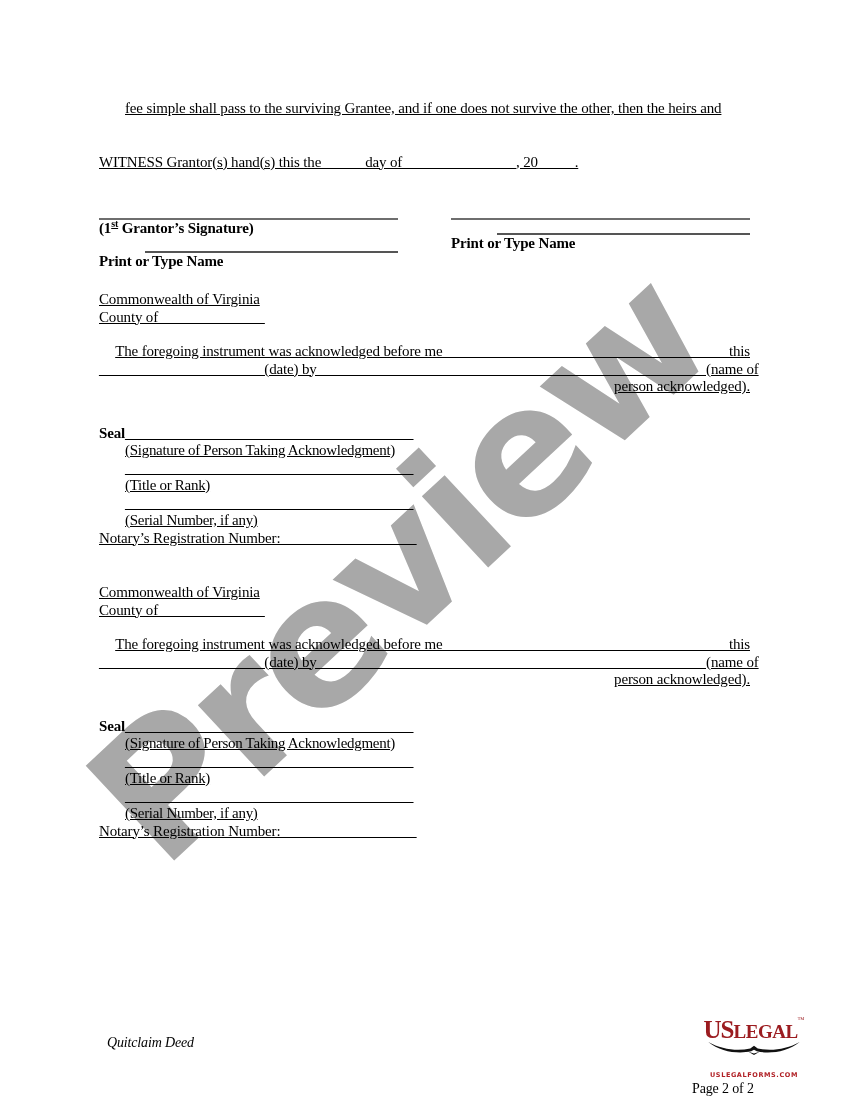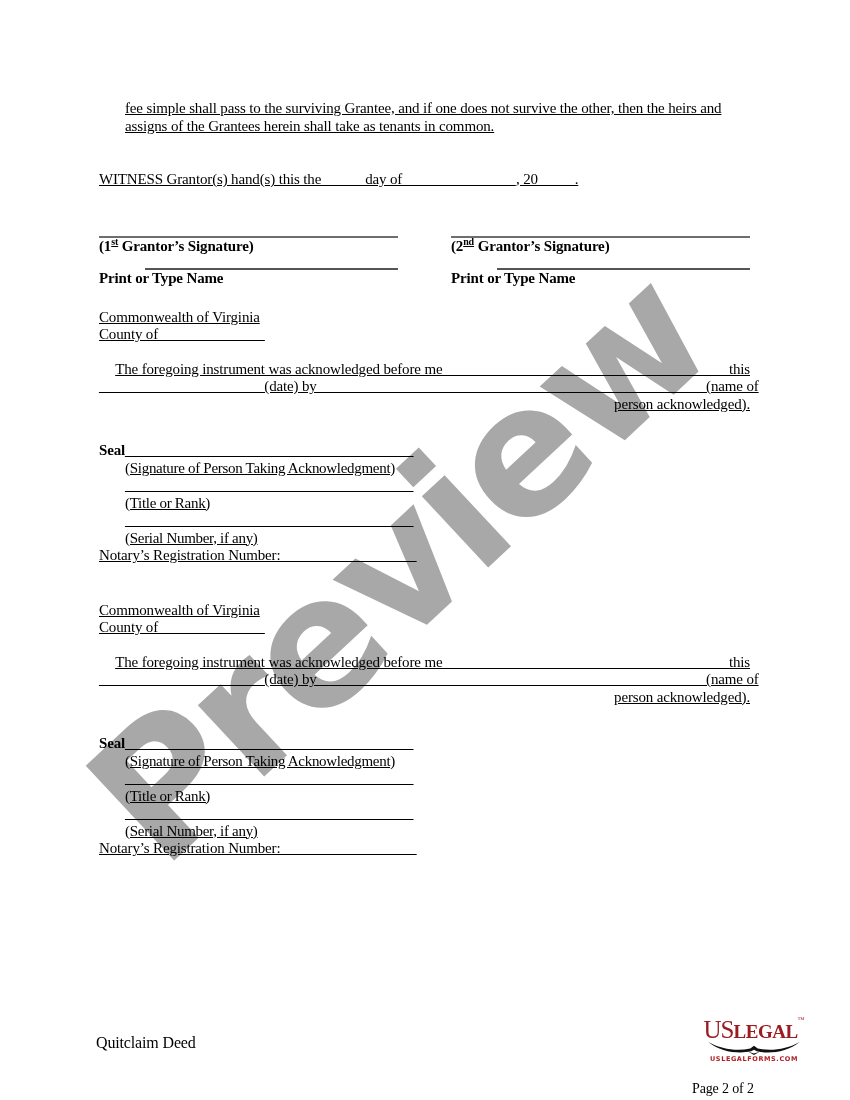--- a/index.html
+++ b/index.html
@@ -51,64 +51,62 @@
   .cw2 { margin-top:37px; }
   .ack { margin-top:17px;text-align:right; }
 
   .seal-row { margin-top:29px; display:flex; justify-content:flex-start; align-items:flex-start; }
   .seal-col { width:300px; }
   .seal-col .line { letter-spacing:-0.3px; }
 
   .notary { }
 
   
-  .footer-left  { position:absolute; left:96px;  top:1034px; font-size:16px; z-index:1; }
+  .footer-left  { position:absolute; left:107px;  top:1034px; font-size:14px; z-index:1;font-style:italic; }
   .footer-right { position:absolute; left:692px; top:1080px; font-size:14px; z-index:1; }
   .logo {
     position:absolute; left:700px; top:1016px; width:108px;
     text-align:center; z-index:2; line-height:normal;
     font-family:"Liberation Serif", serif; letter-spacing:0;
   }
   .logo-text { white-space:nowrap; color:#9b1c20; }
-  .logo-us    { font-size:25px; font-weight:normal; letter-spacing:-1px; }
+  .logo-us    { font-size:25px; font-weight:bold; letter-spacing:-1px; }
   .logo-legal { font-size:19px; font-weight:bold; letter-spacing:-0.5px; }
   .logo-tm    { font-size:7px; vertical-align:top; color:#9b1c20; }
   .logo-eagle { display:block; margin:-3px auto 0; }
   .logo-site  {
     font-family:"DejaVu Sans", sans-serif;
     font-size:6.5px; font-weight:bold; letter-spacing:0.6px;
-    color:#b02025; white-space:nowrap; margin-top:0px;
+    color:#b02025; white-space:nowrap; margin-top:16px;
   }
 </style>
 </head>
 <body>
 
 <div class="page">
 
   <div class="watermark">Preview</div>
 
   <div class="content">
 
     <div class="indent">
       <div class="line">fee simple shall pass to the surviving Grantee, and if one does not survive the other, then the heirs and</div>
-      <div class="line">assigns of the Grantees herein shall take as tenants in common.</div>
     </div>
 
     <div class="witness line">WITNESS Grantor(s) hand(s) this the _____ day of _______________, 20_____.</div>
 
     <div class="sig-grid">
       <div>
         <div class="rule"></div>
         <div class="sig-caption"><span>(1</span><sup>st</sup><span> Grantor’s Signature)</span></div>
         <div class="rule2"></div>
         <div class="sig-caption">Print or Type Name</div>
       </div>
       <div>
         <div class="rule"></div>
-        <div class="sig-caption"><span>(2</span><sup>nd</sup><span> Grantor’s Signature)</span></div>
         <div class="rule2"></div>
         <div class="sig-caption">Print or Type Name</div>
       </div>
     </div>
 
     <div class="cw">
       <div class="line">Commonwealth of Virginia</div>
       <div class="line">County of ______________</div>
     </div>
 

